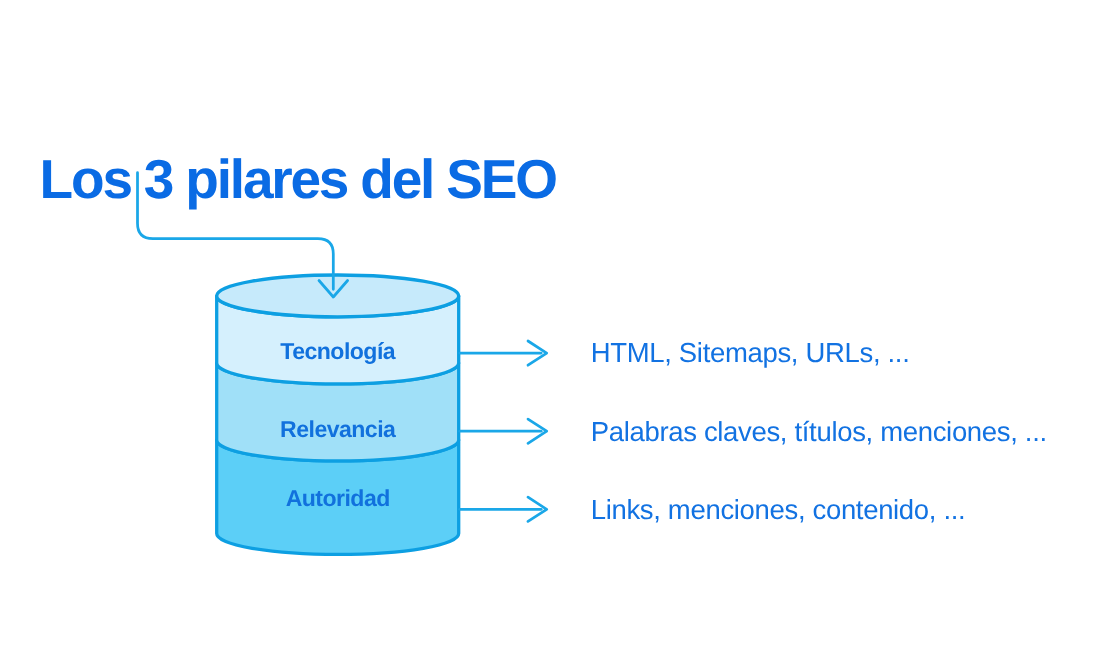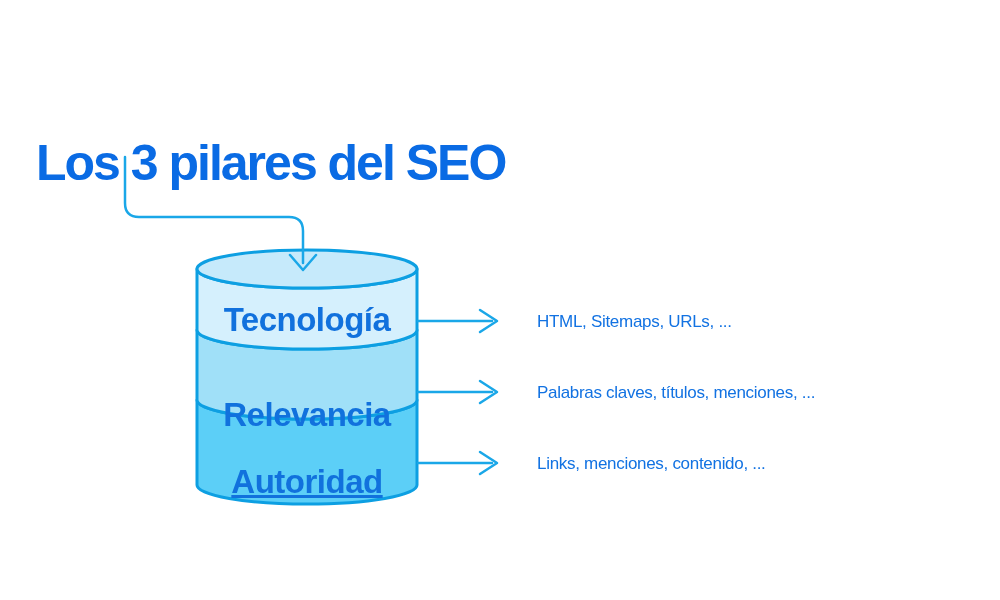--- a/index.html
+++ b/index.html
@@ -29,34 +29,34 @@
     font-size: 50px;
     font-weight: bold;
     letter-spacing: -2px;
     color: var(--title-text, #0a6be4);
     white-space: nowrap;
     margin-top: 40px;
   }
   .band-label {
     position: absolute;
     transform: translate(-50%, -50%);
-    font-size: 33px;
+    font-size: 21px;
     font-weight: bold;
     letter-spacing: -0.5px;
     color: var(--label-text, #1171dd);
     white-space: nowrap;
   }
   .band-label.tec { left: 307px; top: 320px; }
-  .band-label.rel { left: 307px; top: 391px; margin-top: 24px; }
-  .band-label.aut { left: 307px; top: 482px; text-decoration: underline; }
+  .band-label.rel { left: 307px; top: 391px; }
+  .band-label.aut { left: 307px; top: 454px; }
   .detail-text {
     position: absolute;
     left: 537px;
     transform: translateY(-50%);
-    font-size: 17px;
+    font-size: 25px;
     letter-spacing: -0.3px;
     color: var(--detail-text, #1272e2);
     white-space: nowrap;
   }
   .detail-text.d0 { top: 322px; }
   .detail-text.d1 { top: 393px; }
   .detail-text.d2 { top: 464px; }
 
   
   .cyl-band { stroke: var(--outline, #0d9fe2); stroke-width: 3; stroke-linejoin: round; }

